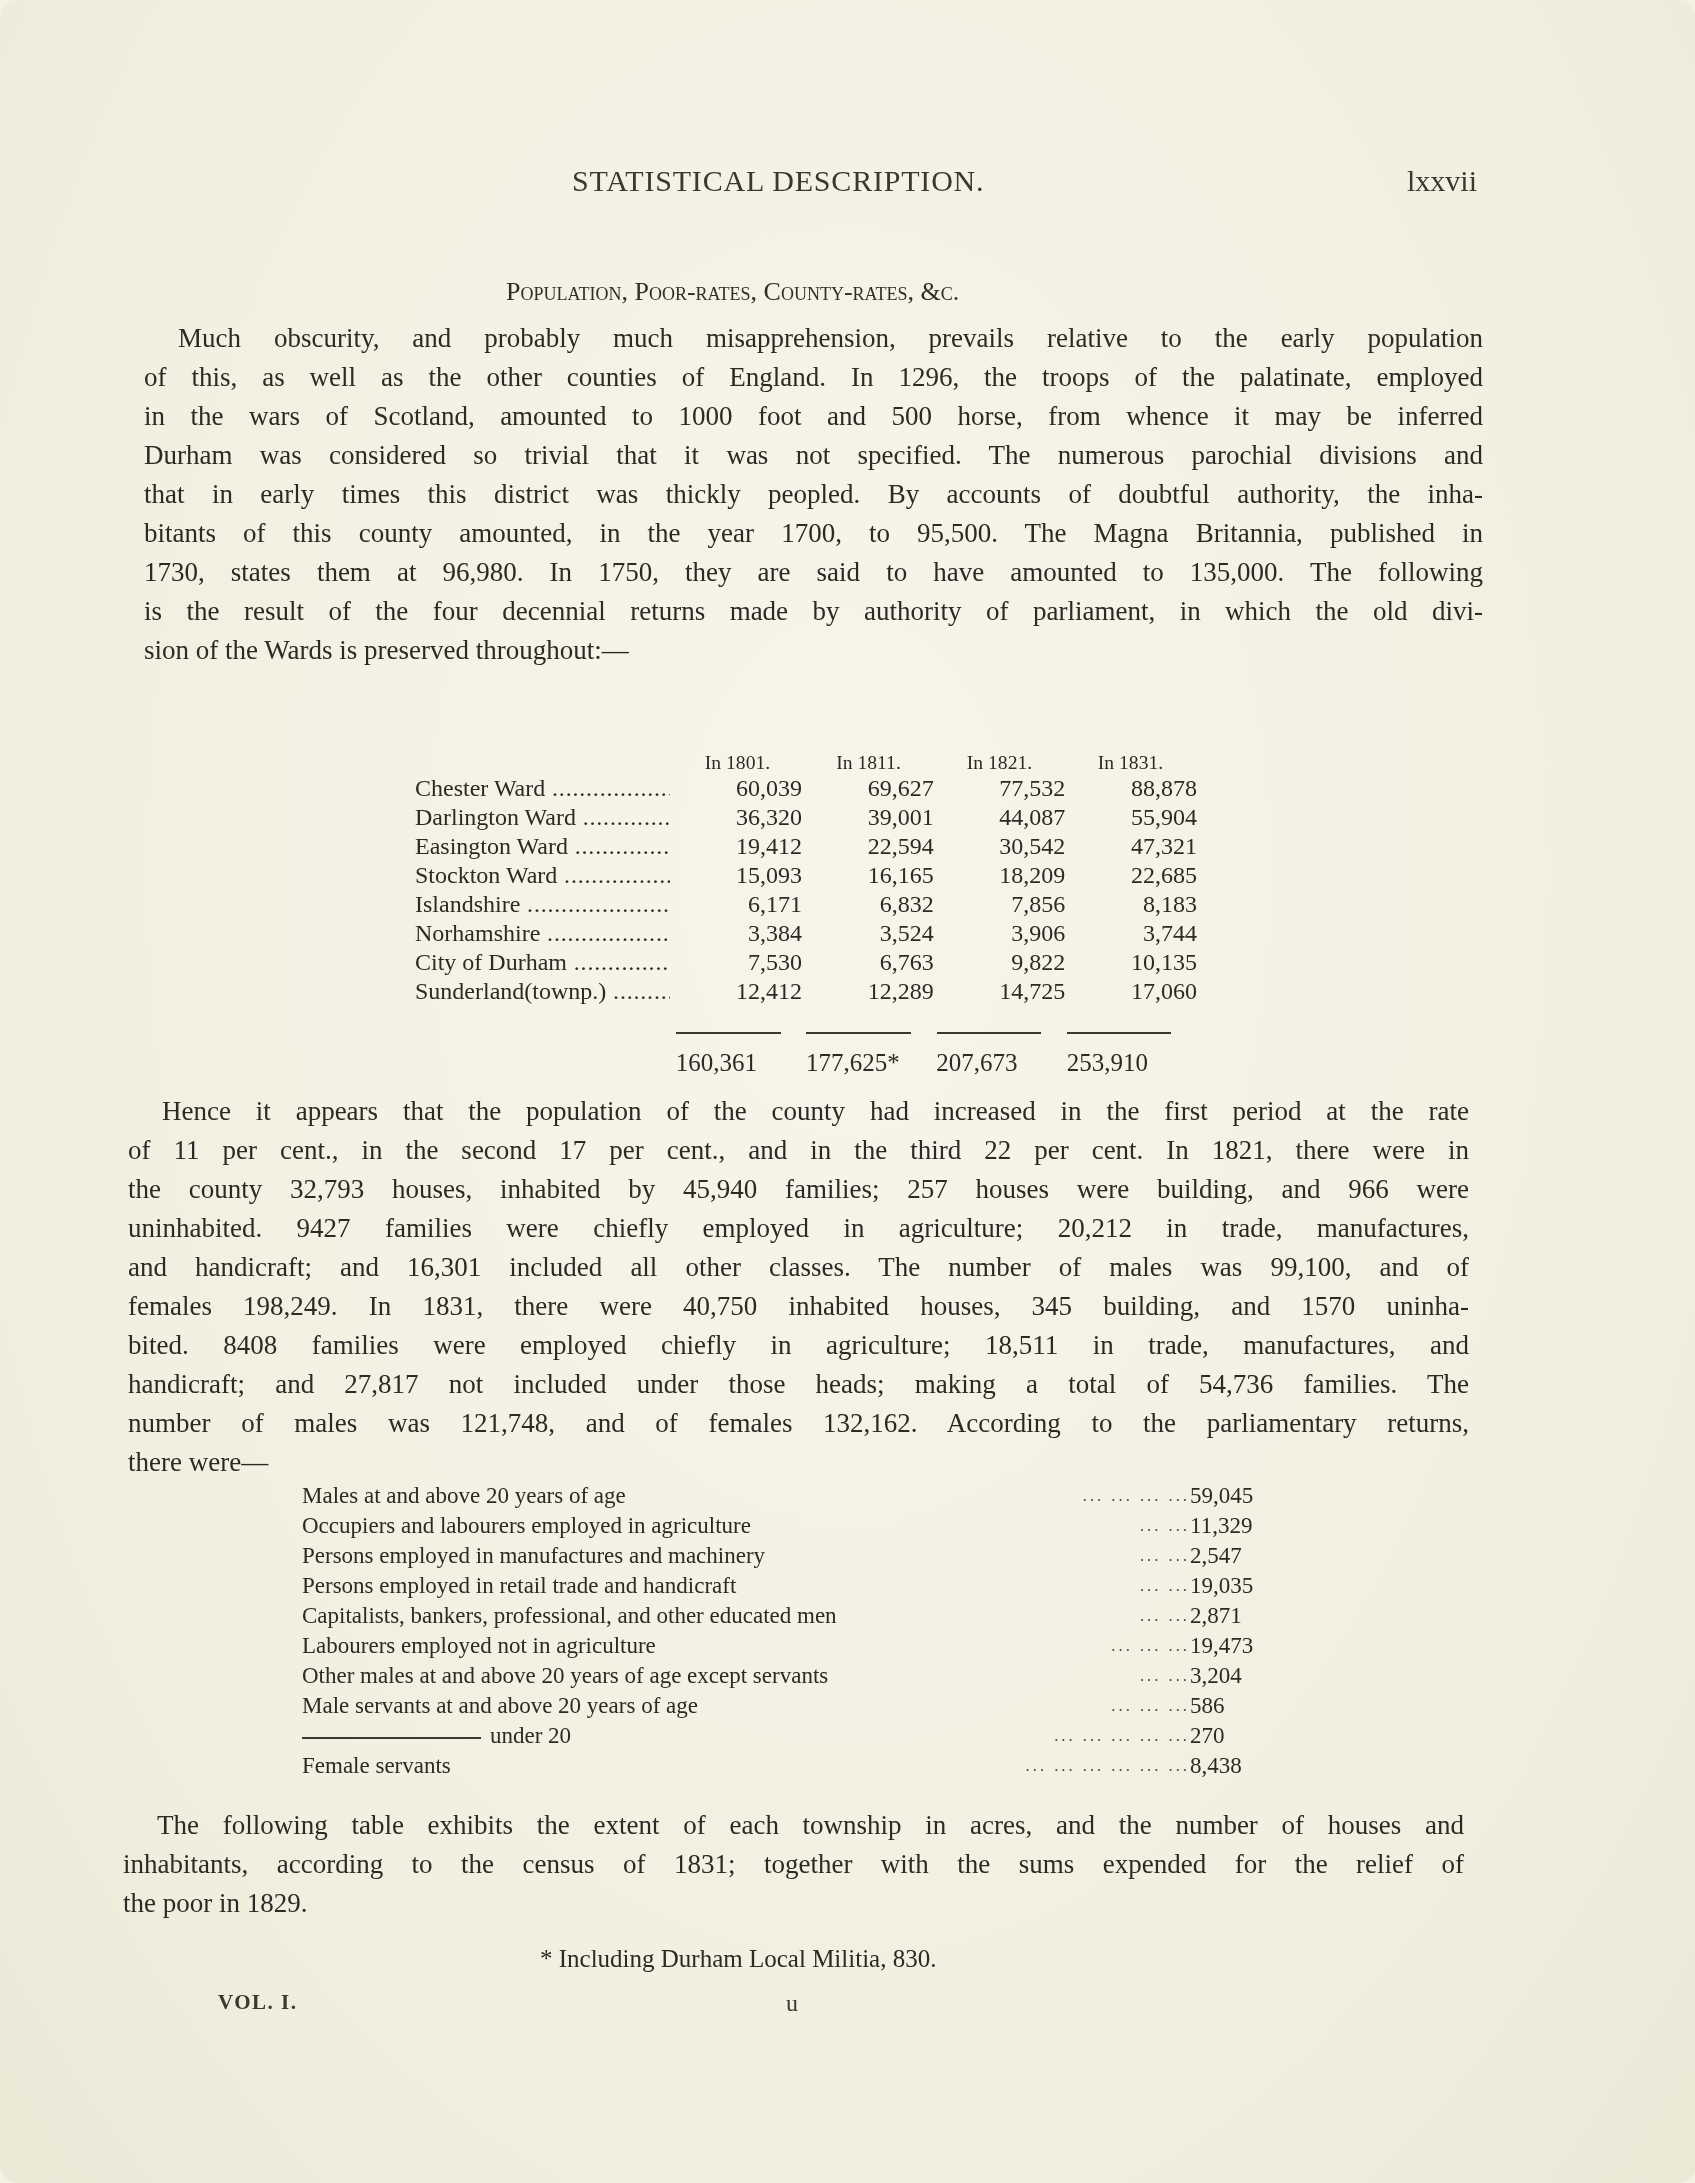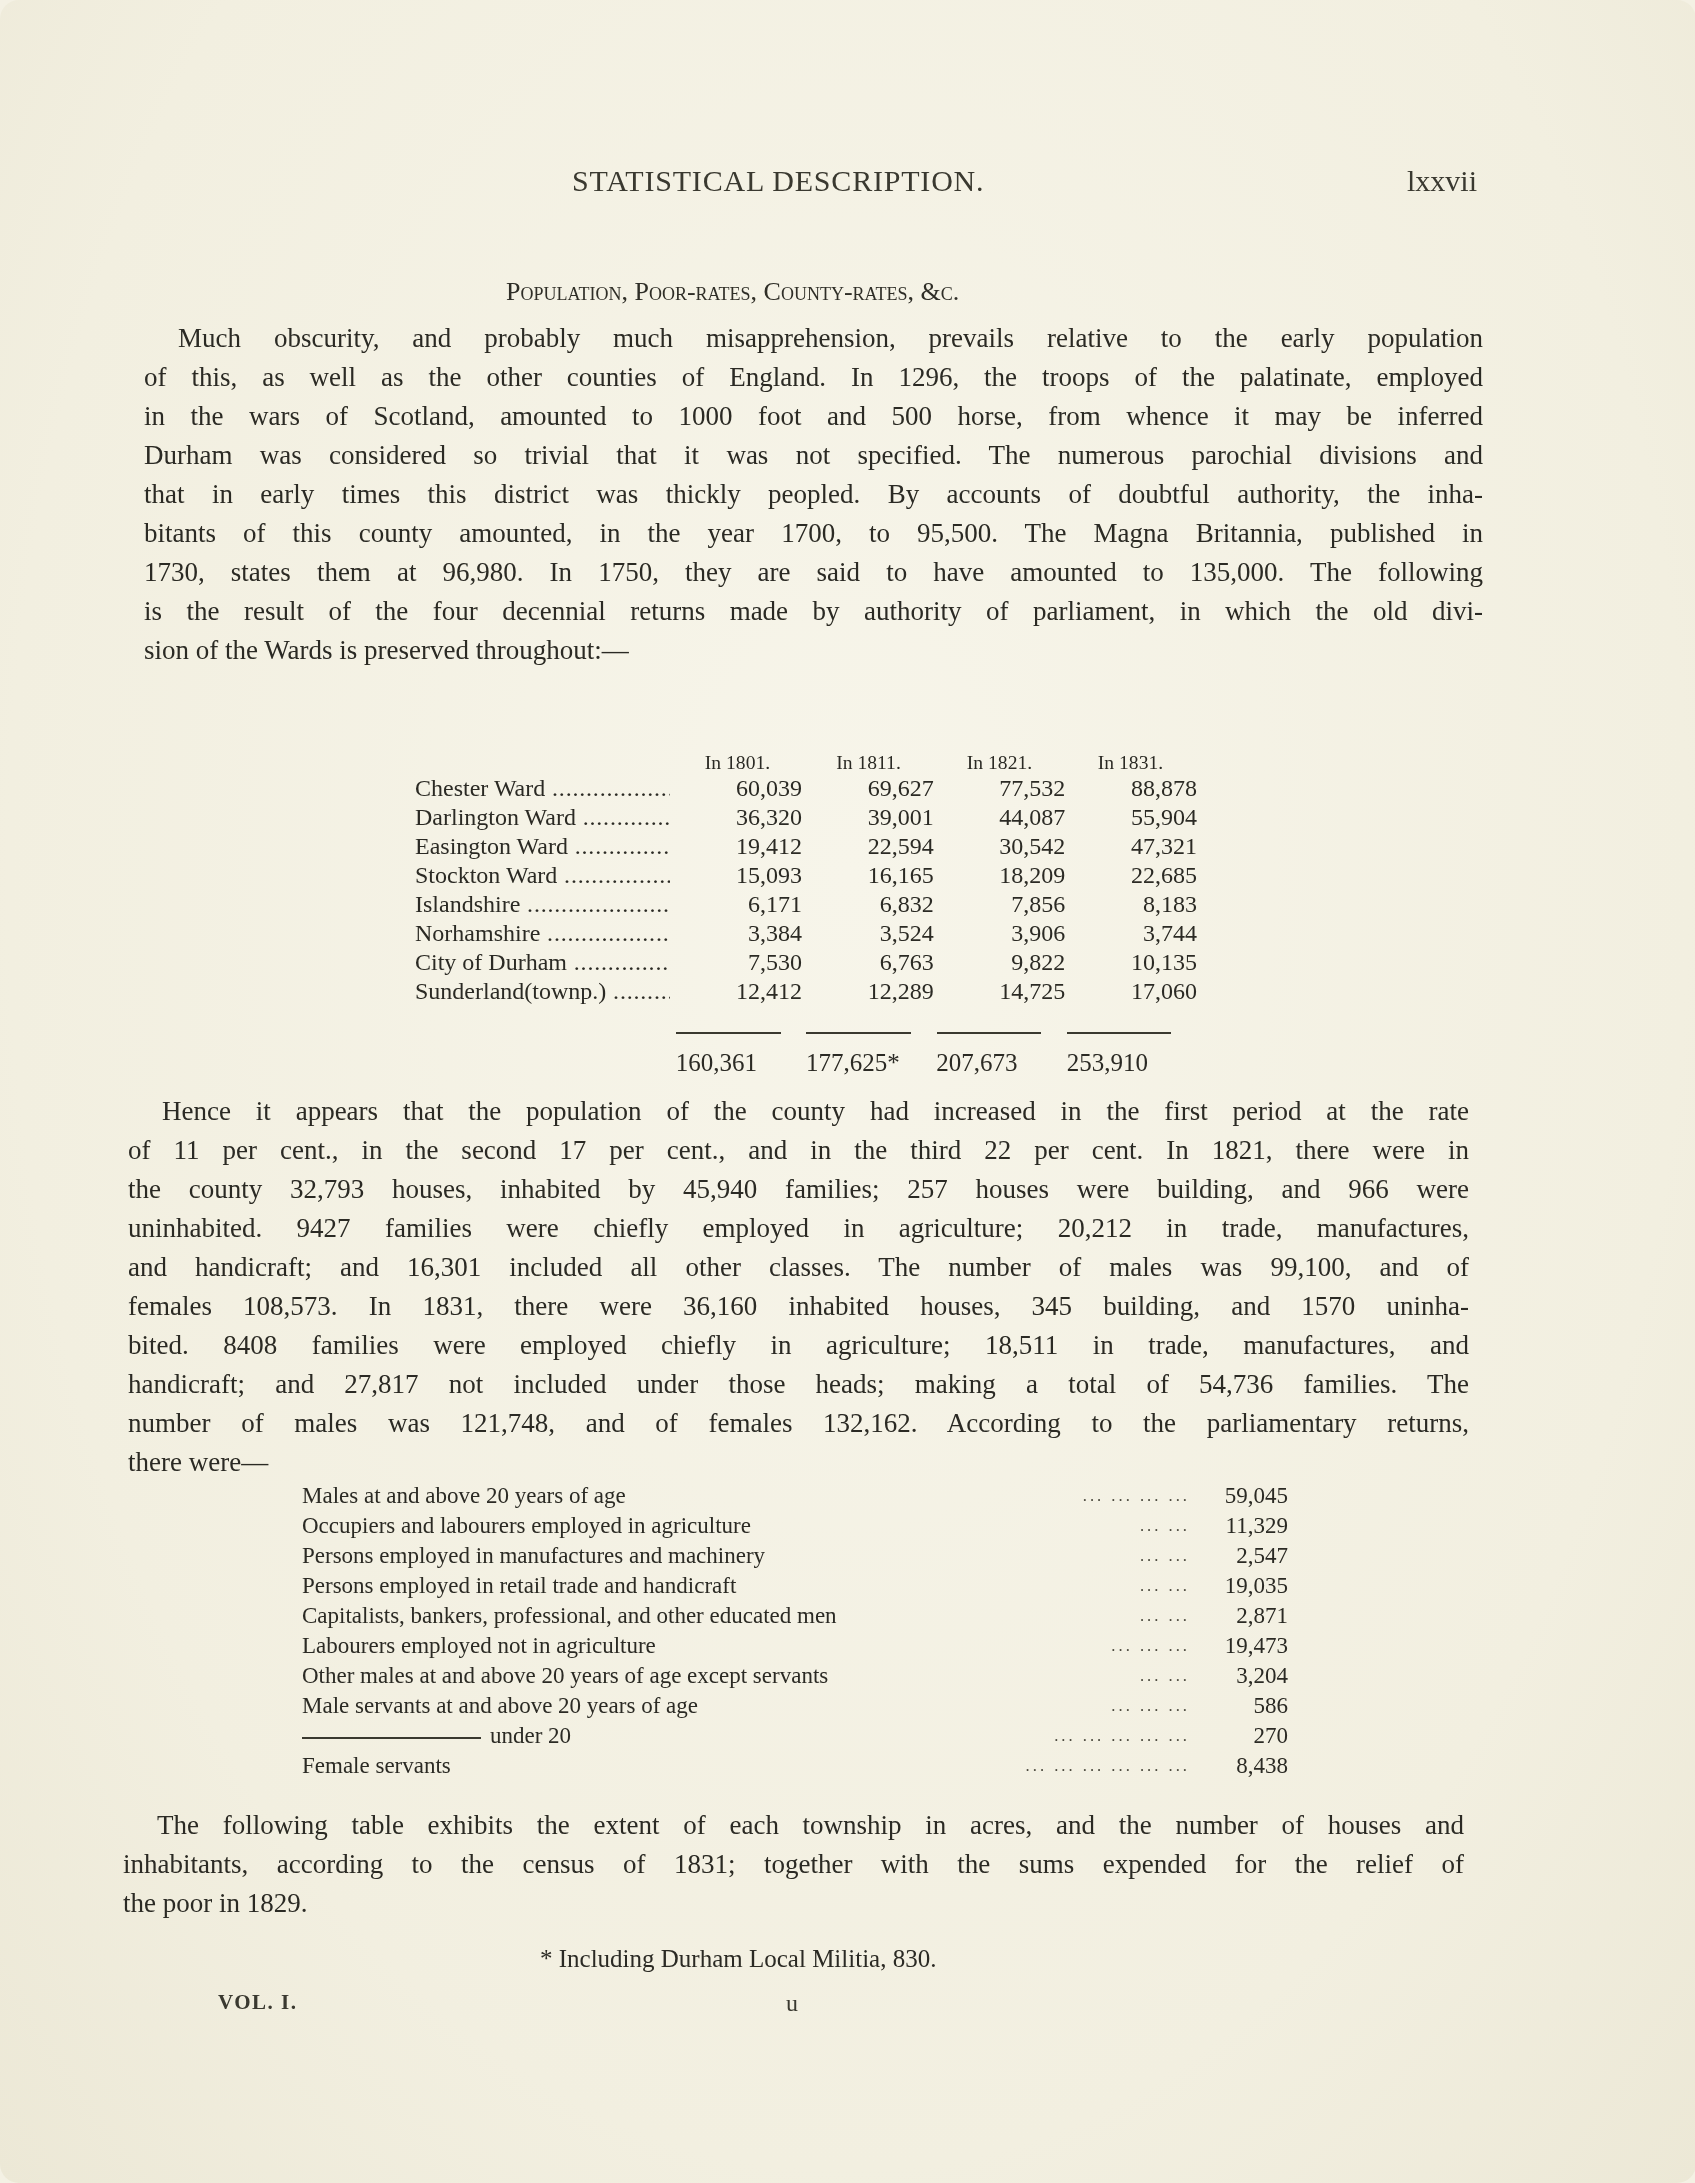--- a/index.html
+++ b/index.html
@@ -145,21 +145,20 @@
     flex: 1 1 auto;
     overflow: hidden;
     letter-spacing: 3px;
     color: #4a483d;
     padding-left: 15px;
     text-align: right;
     font-size: 16.6px;
   }
   .occ-row .num {
     flex: 0 0 98px;
-    text-align: right;
   }
   .dash-rule {
     display: inline-block;
     width: 179px;
     border-top: 2.3px solid #3a392f;
     vertical-align: middle;
     margin-right: 9px;
   }
 
   .footnote {
@@ -289,21 +288,21 @@
       <span class="tot">253,910</span>
     </div>
   </div>
 
   <div class="para" id="para2">
     <span class="line indent">Hence it appears that the population of the county had increased in the first period at the rate</span>
     <span class="line">of 11 per cent., in the second 17 per cent., and in the third 22 per cent.  In 1821, there were in</span>
     <span class="line">the county 32,793 houses, inhabited by 45,940 families; 257 houses were building, and 966 were</span>
     <span class="line">uninhabited.  9427 families were chiefly employed in agriculture; 20,212 in trade, manufactures,</span>
     <span class="line">and handicraft; and 16,301 included all other classes.  The number of males was 99,100, and of</span>
-    <span class="line">females 108,573.  In 1831, there were 36,160 inhabited houses, 345 building, and 1570 uninha-</span>
+    <span class="line">females 198,249.  In 1831, there were 40,750 inhabited houses, 345 building, and 1570 uninha-</span>
     <span class="line">bited.  8408 families were employed chiefly in agriculture; 18,511 in trade, manufactures, and</span>
     <span class="line">handicraft; and 27,817 not included under those heads; making a total of 54,736 families.  The</span>
     <span class="line">number of males was 121,748, and of females 132,162.  According to the parliamentary returns,</span>
     <span class="line last">there were—</span>
   </div>
 
   <div class="occ-table">
     <div class="occ-row">
       <span class="label">Males at and above 20 years of age</span>
       <span class="dots">...      ...      ...      ...</span>

